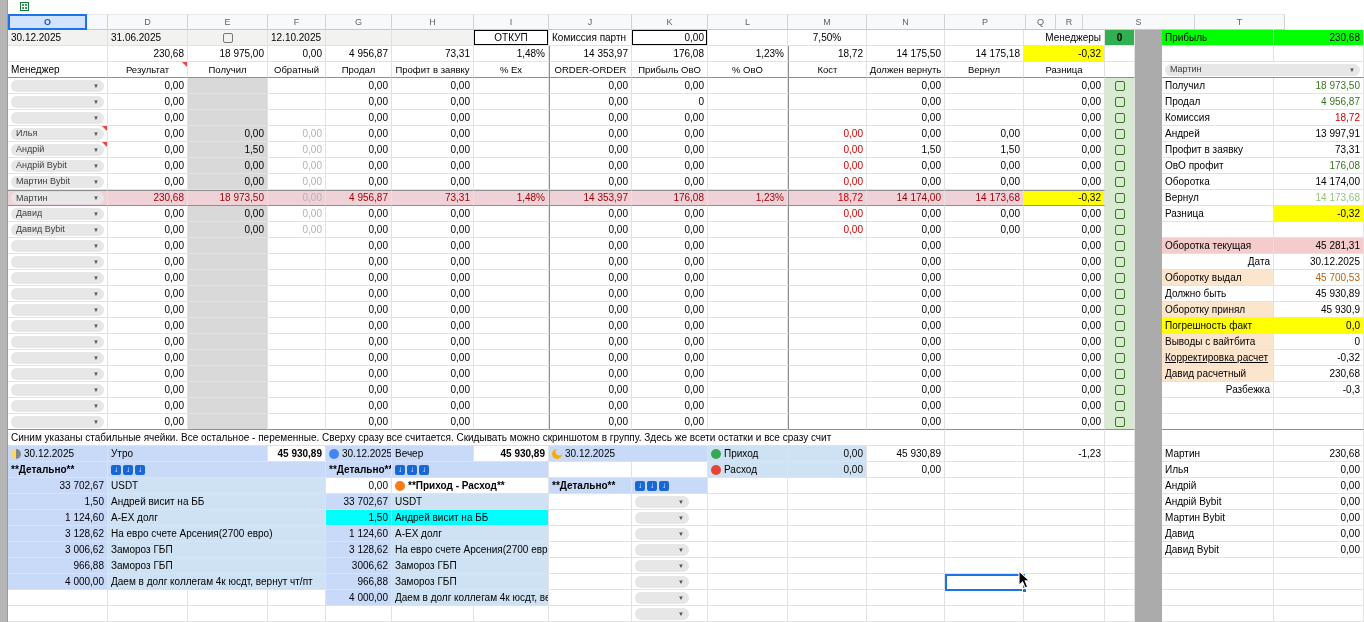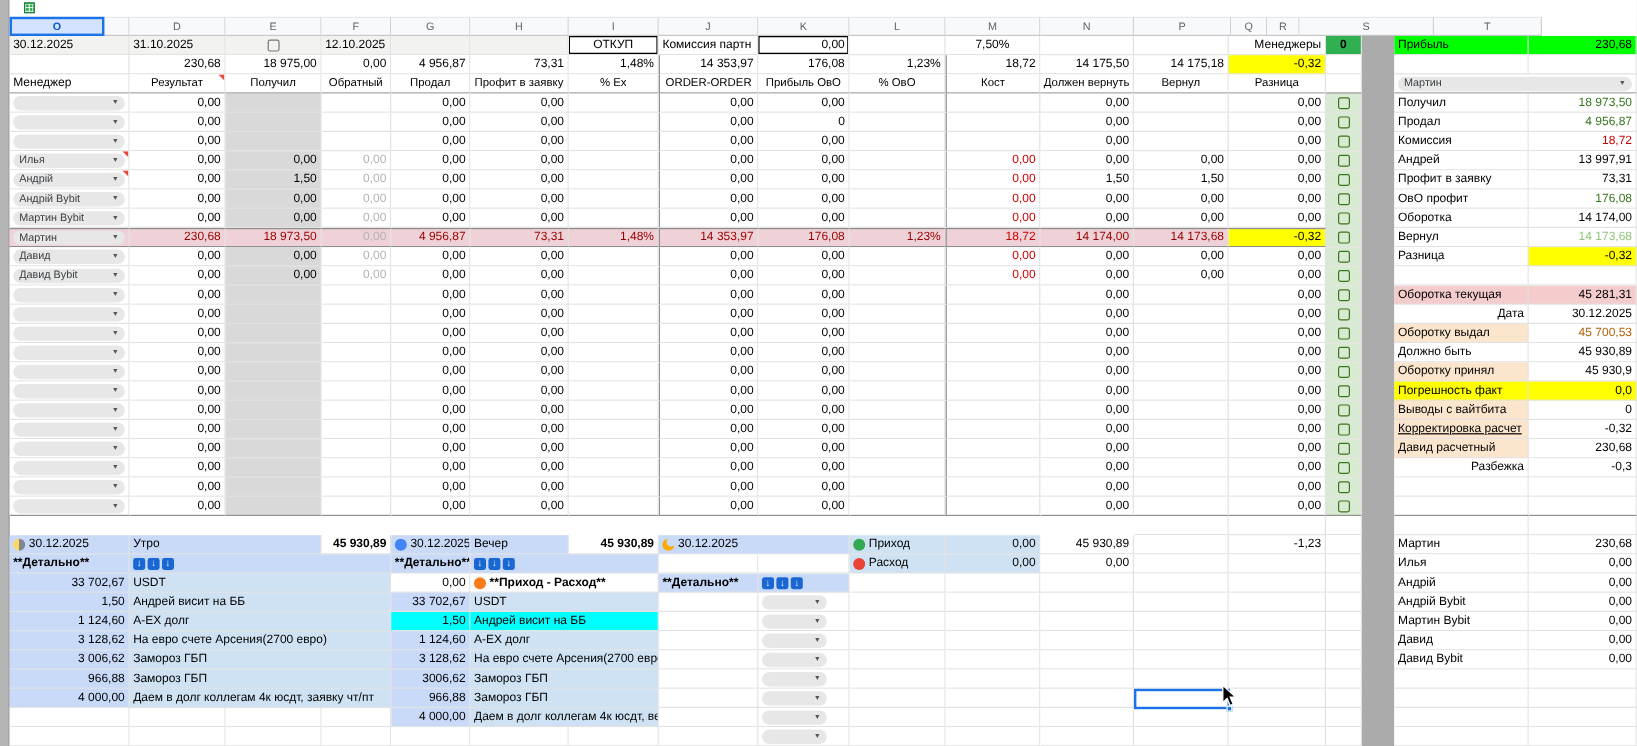--- a/index.html
+++ b/index.html
@@ -92,21 +92,21 @@
       <div class="ch sel" style="width: 79px;">O</div>
       <div class="ch" style="width: 81px;">P</div>
       <div class="ch" style="width: 30px;">Q</div>
       <div class="ch" style="width: 27px;">R</div>
       <div class="ch" style="width: 112px;">S</div>
       <div class="ch" style="width: 90px;">T</div>
     </div>
   <div class="grid" id="grid" style="grid-template-columns: 100px 80px 80px 58px 66px 82px 75px 83px 76px 80px 79px 78px 79px 81px 30px 27px 112px 90px;">
       <div class="cell colR" style="grid-area: 1 / 16 / 38 / span 1;"></div>
       <div class="cell row1-bg" style="grid-area: 1 / 1 / auto / span 1;">30.12.2025</div>
-      <div class="cell row1-bg" style="grid-area: 1 / 2 / auto / span 1;">31.10.2025</div>
+      <div class="cell row1-bg" style="grid-area: 1 / 2 / auto / span 1;">31.06.2025</div>
       <div class="cell row1-bg ctr" style="grid-area: 1 / 3 / auto / span 1;">
         <span class="cb"></span>
       </div>
       <div class="cell row1-bg" style="grid-area: 1 / 4 / auto / span 1;">12.10.2025</div>
       <div class="cell row1-bg" style="grid-area: 1 / 5 / auto / span 1;"></div>
       <div class="cell row1-bg" style="grid-area: 1 / 6 / auto / span 1;"></div>
       <div class="cell ctr boxed" style="grid-area: 1 / 7 / auto / span 1;">ОТКУП</div>
       <div class="cell" style="grid-area: 1 / 8 / auto / span 1;">Комиссия партн</div>
       <div class="cell num boxed" style="grid-area: 1 / 9 / auto / span 1;">0,00</div>
       <div class="cell ctr" style="grid-area: 1 / 11 / auto / span 1;">7,50%</div>
@@ -591,20 +591,21 @@
       <div class="cell" style="grid-area: 29 / 17 / auto / span 1;">Андрій</div>
       <div class="cell num" style="grid-area: 29 / 18 / auto / span 1;">0,00</div>
       <div class="cell" style="grid-area: 30 / 17 / auto / span 1;">Андрій Bybit</div>
       <div class="cell num" style="grid-area: 30 / 18 / auto / span 1;">0,00</div>
       <div class="cell" style="grid-area: 31 / 17 / auto / span 1;">Мартин Bybit</div>
       <div class="cell num" style="grid-area: 31 / 18 / auto / span 1;">0,00</div>
       <div class="cell" style="grid-area: 32 / 17 / auto / span 1;">Давид</div>
       <div class="cell num" style="grid-area: 32 / 18 / auto / span 1;">0,00</div>
       <div class="cell" style="grid-area: 33 / 17 / auto / span 1;">Давид Bybit</div>
       <div class="cell num" style="grid-area: 33 / 18 / auto / span 1;">0,00</div>
+      <div class="cell" style="grid-area: 26 / 1 / auto / span 12;">Синим указаны стабильные ячейки. Все остальное - переменные. Сверху сразу все считается. Скидывать можно скриншотом в группу. Здесь же всети остатки и все сразу счит</div>
       <div class="cell blue1" style="grid-area: 27 / 1 / auto / span 1;">
         <span class="ic ic-morning"></span>
         <span>30.12.2025</span>
       </div>
       <div class="cell blue1" style="grid-area: 27 / 2 / auto / span 2;">Утро</div>
       <div class="cell num bold" style="grid-area: 27 / 4 / auto / span 1;">45 930,89</div>
       <div class="cell blue1" style="grid-area: 27 / 5 / auto / span 1;">
         <span class="ic ic-evening"></span>
         <span>30.12.2025</span>
       </div>
@@ -662,21 +663,21 @@
       <div class="cell blue2" style="grid-area: 30 / 2 / auto / span 3;">Андрей висит на ББ</div>
       <div class="cell num blue1" style="grid-area: 31 / 1 / auto / span 1;">1 124,60</div>
       <div class="cell blue2" style="grid-area: 31 / 2 / auto / span 3;">A-EX долг</div>
       <div class="cell num blue1" style="grid-area: 32 / 1 / auto / span 1;">3 128,62</div>
       <div class="cell blue2" style="grid-area: 32 / 2 / auto / span 3;">На евро счете Арсения(2700 евро)</div>
       <div class="cell num blue1" style="grid-area: 33 / 1 / auto / span 1;">3 006,62</div>
       <div class="cell blue2" style="grid-area: 33 / 2 / auto / span 3;">Замороз ГБП</div>
       <div class="cell num blue1" style="grid-area: 34 / 1 / auto / span 1;">966,88</div>
       <div class="cell blue2" style="grid-area: 34 / 2 / auto / span 3;">Замороз ГБП</div>
       <div class="cell num blue1" style="grid-area: 35 / 1 / auto / span 1;">4 000,00</div>
-      <div class="cell blue2" style="grid-area: 35 / 2 / auto / span 3;">Даем в долг коллегам 4к юсдт, заявку чт/пт</div>
+      <div class="cell blue2" style="grid-area: 35 / 2 / auto / span 3;">Даем в долг коллегам 4к юсдт, вернут чт/пт</div>
       <div class="cell num blue1" style="grid-area: 30 / 5 / auto / span 1;">33 702,67</div>
       <div class="cell blue2" style="grid-area: 30 / 6 / auto / span 2;">USDT</div>
       <div class="cell num cyan" style="grid-area: 31 / 5 / auto / span 1;">1,50</div>
       <div class="cell cyan" style="grid-area: 31 / 6 / auto / span 2;">Андрей висит на ББ</div>
       <div class="cell num blue1" style="grid-area: 32 / 5 / auto / span 1;">1 124,60</div>
       <div class="cell blue2" style="grid-area: 32 / 6 / auto / span 2;">A-EX долг</div>
       <div class="cell num blue1" style="grid-area: 33 / 5 / auto / span 1;">3 128,62</div>
       <div class="cell blue2" style="grid-area: 33 / 6 / auto / span 2;">На евро счете Арсения(2700 евро)</div>
       <div class="cell num blue1" style="grid-area: 34 / 5 / auto / span 1;">3006,62</div>
       <div class="cell blue2" style="grid-area: 34 / 6 / auto / span 2;">Замороз ГБП</div>

